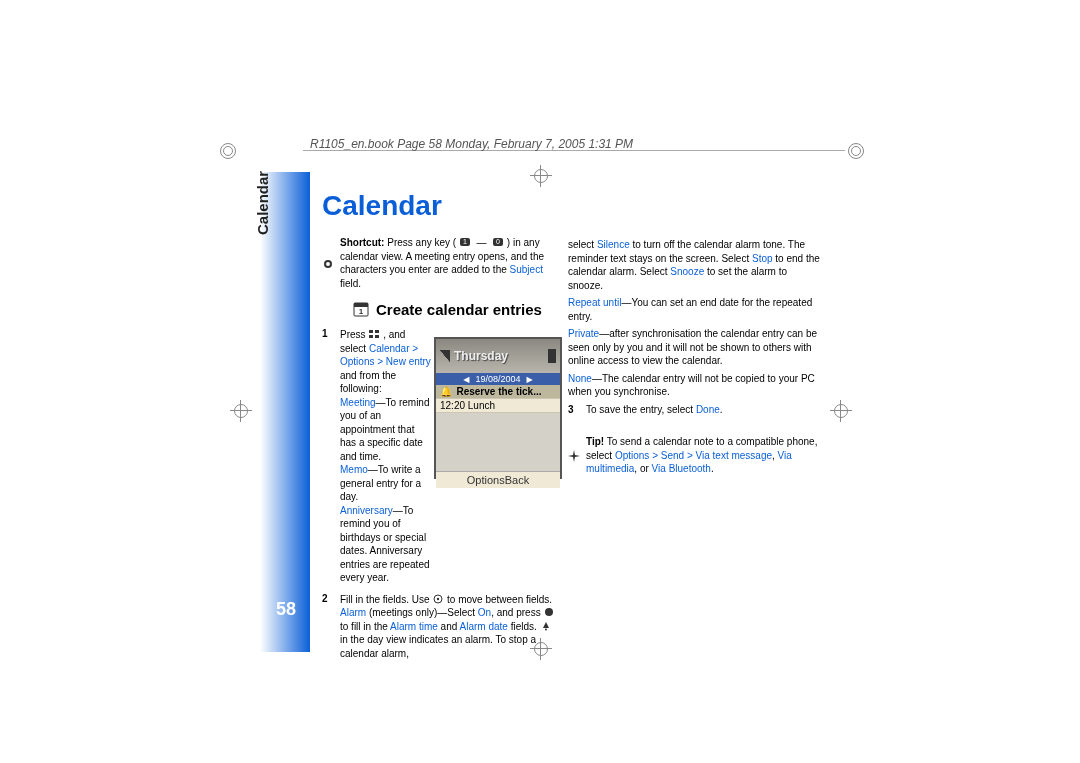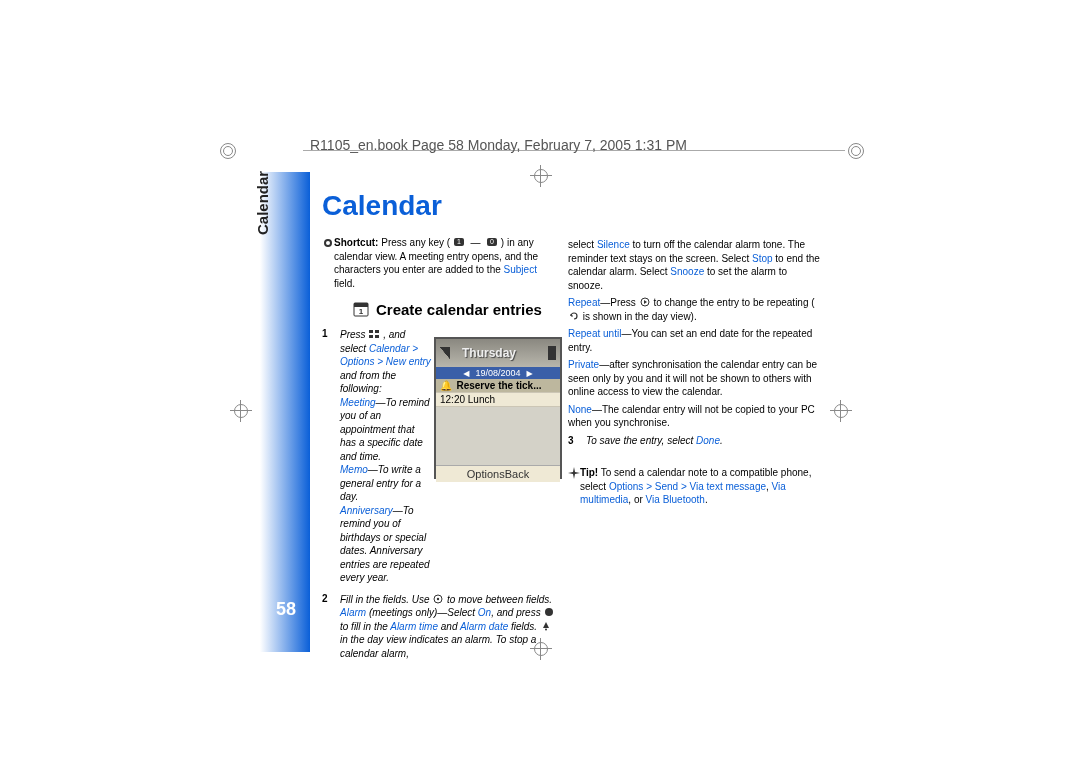--- a/index.html
+++ b/index.html
@@ -10,22 +10,23 @@
     font-size: 10px;
     color: #000;
     width: 1080px;
     height: 763px;
     position: relative;
   }
   .page-header {
     position: absolute;
     top: 137px;
     left: 310px;
-    font-size: 14px;
+    font-size: 12px;
     color: #555;
+    font-style: italic;
   }
   .crop-line-top {
     position: absolute;
     top: 150px;
     left: 303px;
     right: 235px;
     height: 1px;
     border-top: 1px solid #aaa;
   }
   .crop-circle {
@@ -102,22 +103,22 @@
     width: 500px;
   }
   h1.main-title {
     font-size: 28px;
     font-weight: bold;
     color: #0a5fd8;
     margin: 0 0 14px 0;
   }
   .shortcut-row {
     display: flex;
-    align-items: flex-start;
-    gap: 0;
+    align-items: center;
+    gap: 6px;
     margin-bottom: 10px;
     width: 238px;
     line-height: 1.35;
   }
   .bullet-icon {
     width: 12px;
     height: 12px;
     flex: 0 0 12px;
     margin-top: 1px;
   }
@@ -131,21 +132,21 @@
     display: inline-block;
     width: 18px;
     height: 18px;
     vertical-align: -3px;
     margin-right: 6px;
   }
 
   .two-col { width: 238px; }
   .num-list { display: flex; gap: 8px; margin-bottom: 4px; }
   .num { font-weight: bold; width: 10px; flex: 0 0 10px; }
-  .num-body { flex: 1; line-height: 1.35; font-style: italic; }
+  .num-body { flex: 1; line-height: 1.35; }
   .link { color: #0a5fd8; }
   b { font-weight: bold; }
 
   .right-col {
     position: absolute;
     left: 568px;
     top: 238px;
     width: 254px;
     line-height: 1.35;
   }
@@ -156,25 +157,25 @@
     left: 434px;
     top: 337px;
     width: 124px;
     height: 138px;
     border: 2px solid #555;
     background: #d4d2c8;
     font-family: Arial, sans-serif;
   }
   .ph-top {
     background: linear-gradient(#8a8880, #b8b6ac);
-    height: 28px;
+    height: 34px;
     display: flex;
     align-items: center;
     padding: 0 4px;
-    gap: 12px;
+    gap: 4px;
   }
   .ph-top .sig {
     width: 10px; height: 12px;
     background: linear-gradient(to top right, transparent 48%, #333 50%);
   }
   .ph-day {
     font-weight: bold;
     color: #eee;
     font-size: 12px;
     text-shadow: 1px 1px 1px #444;
@@ -354,33 +355,20 @@
     <span>Options</span>
     <span>Back</span>
   </div>
 </div>
 
 <div class="right-col">
   <p>
     <span>select </span><span class="link">Silence</span><span> to turn off the calendar alarm tone. The reminder text stays on the screen. Select </span><span class="link">Stop</span><span> to end the calendar alarm. Select </span><span class="link">Snooze</span><span> to set the alarm to snooze.</span>
   </p>
   <p>
-    <span class="link">Repeat</span><span>—Press </span>
-    <span class="glyph"><svg viewBox="0 0 12 10">
-          <circle cx="6" cy="5" r="4" fill="none" stroke="#333"></circle>
-          <path d="M5 3 L8 5 L5 7 Z" fill="#333"></path>
-        </svg></span>
-    <span> to change the entry to be repeating (</span>
-    <span class="glyph"><svg viewBox="0 0 12 10">
-          <path d="M3 5 A3 3 0 1 1 6 8" fill="none" stroke="#333" stroke-width="1.2"></path>
-          <path d="M3 3 L3 5 L5 5" fill="none" stroke="#333"></path>
-        </svg></span>
-    <span> is shown in the day view).</span>
-  </p>
-  <p>
     <span class="link">Repeat until</span><span>—You can set an end date for the repeated entry.</span>
   </p>
   <p>
     <span class="link">Private</span><span>—after synchronisation the calendar entry can be seen only by you and it will not be shown to others with online access to view the calendar.</span>
   </p>
   <p>
     <span class="link">None</span><span>—The calendar entry will not be copied to your PC when you synchronise.</span>
   </p>
 
   <div class="num-list" style="margin-top:2px;">

